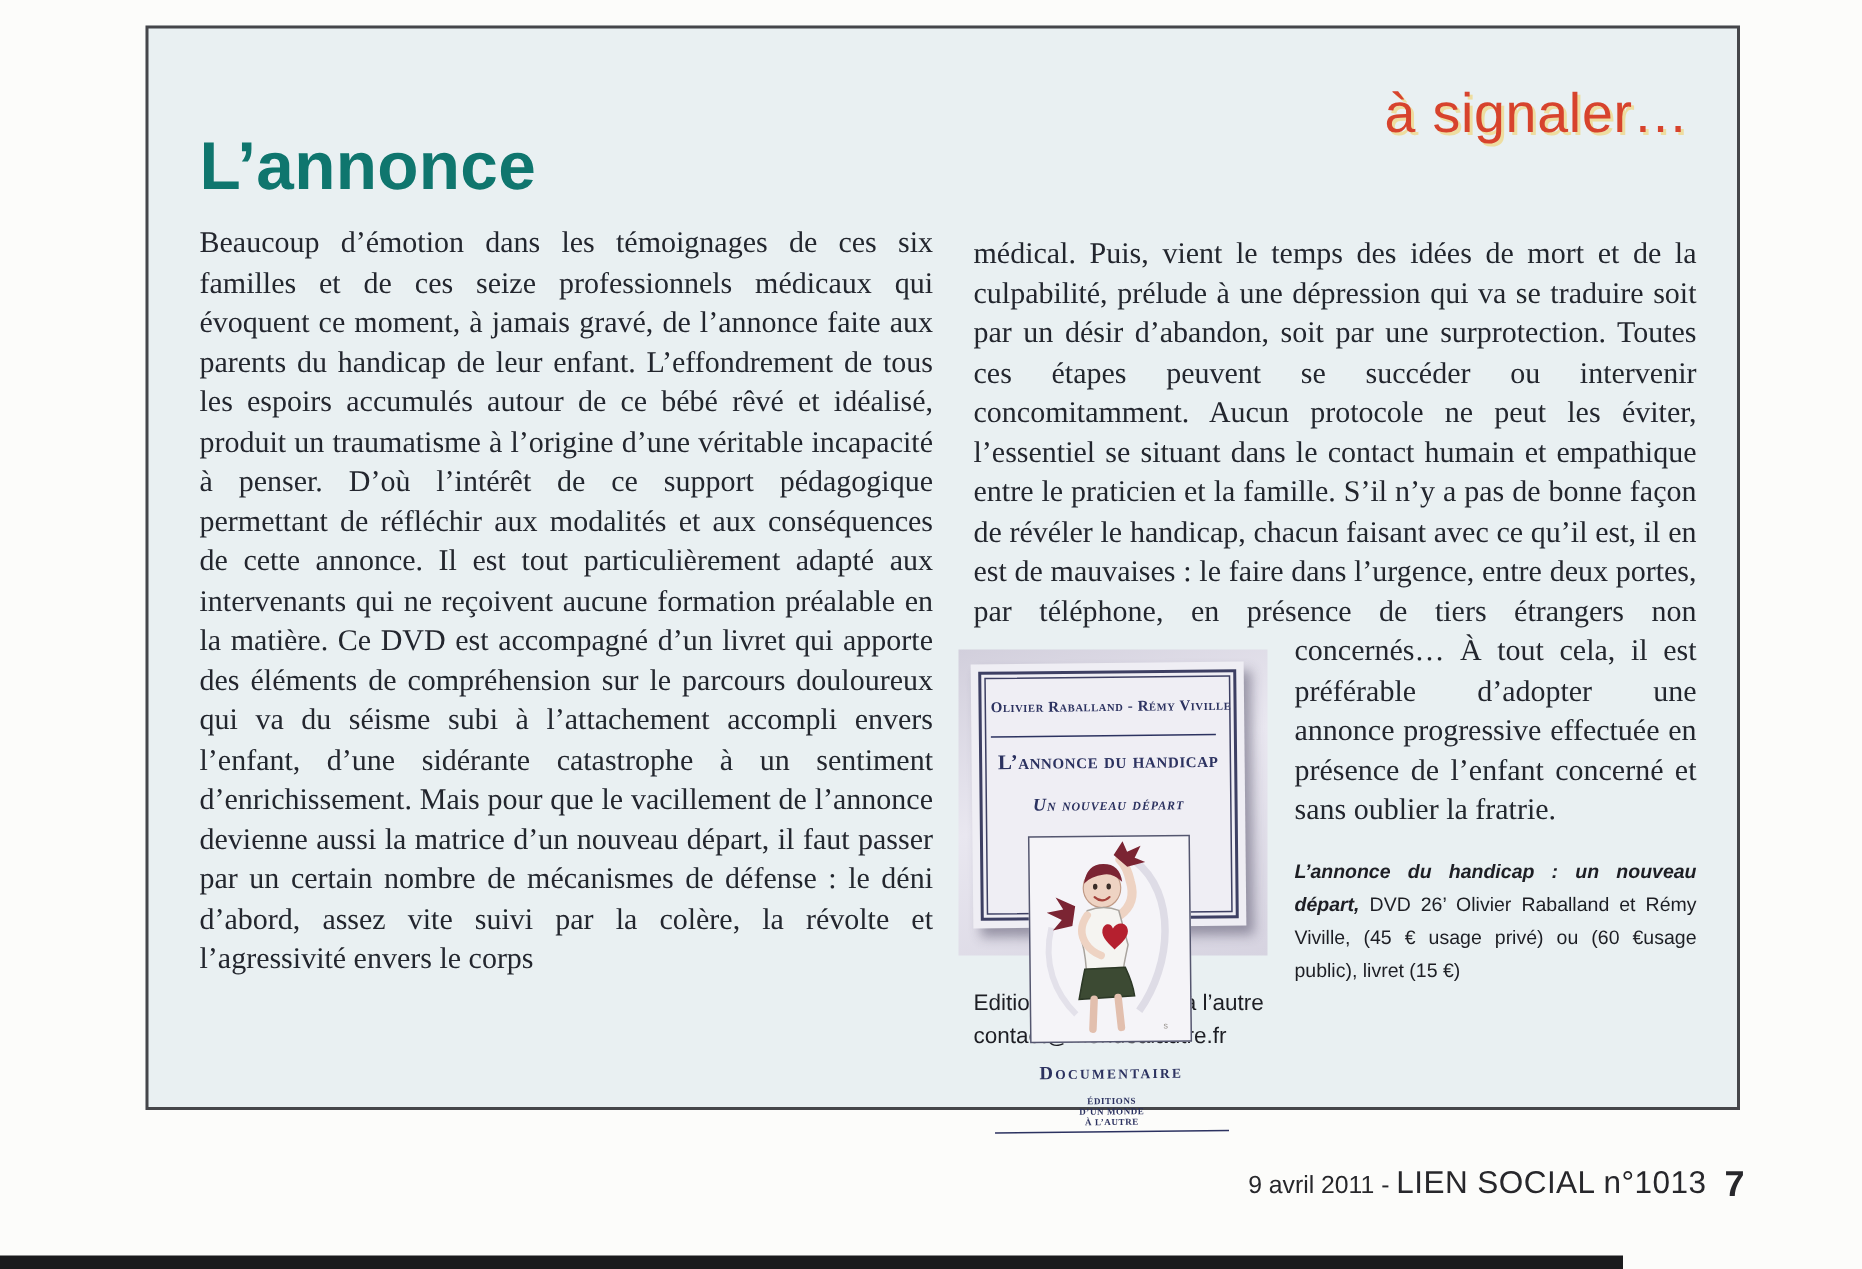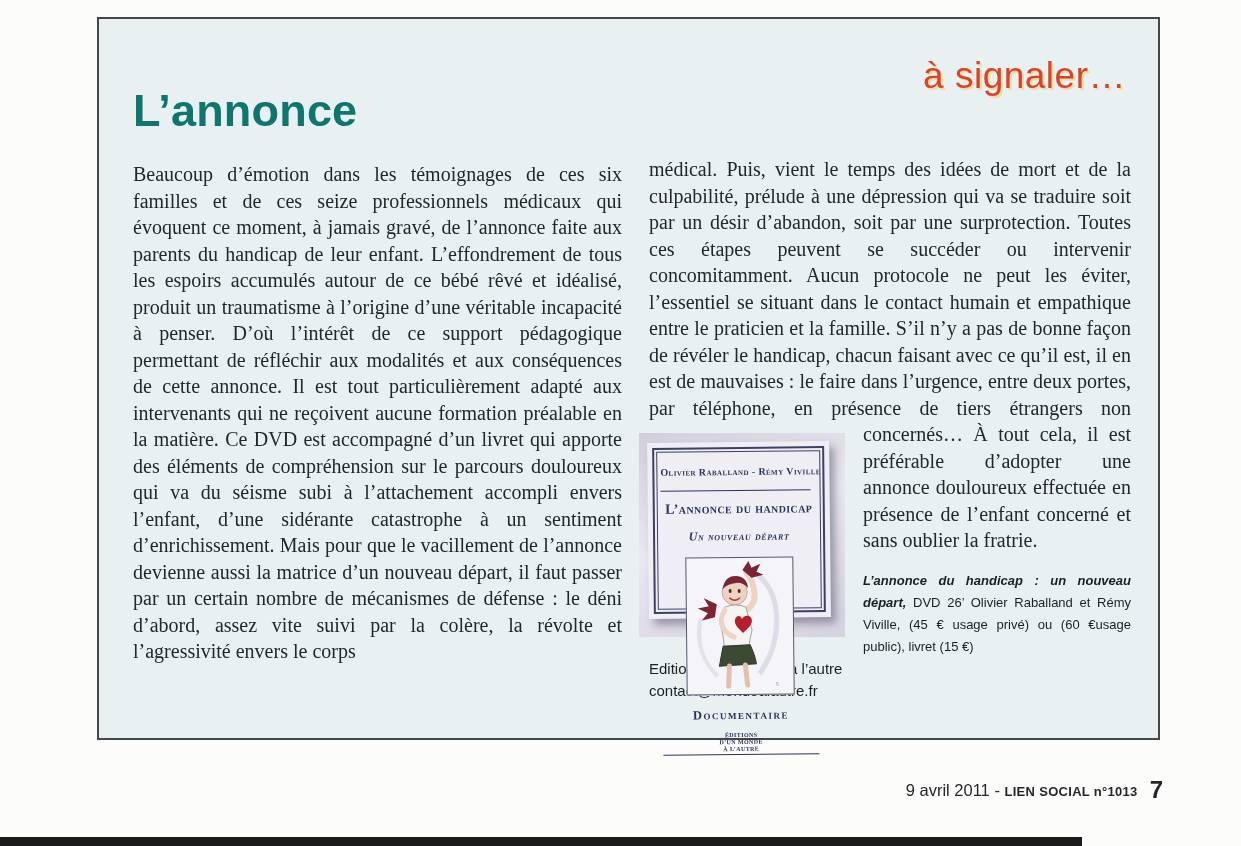--- a/index.html
+++ b/index.html
@@ -29,21 +29,21 @@
   .col-right{flex:1;min-width:0;margin-top:32px;}
   .article-title{
     margin:66px 0 0 0;
     font-family:"Liberation Sans",sans-serif;font-weight:700;
     font-size:45px;line-height:52px;color:#0f766e;letter-spacing:.2px;
   }
   .body-text{
     margin:0;font-size:20px;line-height:26.5px;color:#23262e;
     text-align:justify;
   }
-  .col-left .body-text{margin-top:24px;}
+  .col-left .body-text{margin-top:12px;}
   .col-right .body-text{margin-top:105px;}
   
   .dvd-photo{
     display:block;float:left;width:206px;height:204px;
     margin:12px 18px 10px -10px;position:relative;
     background:linear-gradient(160deg,#d2cfdc 0%,#e9e7f0 45%,#d6d3e0 100%);
     text-decoration:underline;
   }
   .dvd-photo span{display:block;}
   .dvd-case{
@@ -93,21 +93,21 @@
   .caption-lead{font-weight:700;font-style:italic;}
   .caption-line{
     margin:0;font-family:"Liberation Sans",sans-serif;
     font-size:15px;line-height:22px;color:#1d1e24;
   }
   
   .page-footer{
     position:absolute;left:97px;top:776px;width:1066px;text-align:right;
     font-family:"Liberation Sans",sans-serif;font-size:16.5px;color:#27272b;
   }
-  .journal-name{font-weight:700;font-size:13px;letter-spacing:.3px;}
+  .journal-name{font-weight:400;font-size:21px;letter-spacing:.3px;}
   .page-number{font-weight:700;font-size:24px;margin-left:12px;vertical-align:-2px;}
   
   .scan-bar{
     position:absolute;left:0;top:837px;width:1082px;height:9px;background:#1b1b1d;
   }
 </style>
 </head>
 <body>
 
 <div class="canvas">
@@ -158,21 +158,21 @@
                   <span class="dvd-genre">Documentaire</span>
                   <span class="dvd-logo">
                     <span>Éditions</span>
                     <span>d’un monde</span>
                     <span>à l’autre</span>
                   </span>
                 </span>
               </span>
             </span>
           </span>
-          <span>cela, il est préférable d’adopter une annonce douloureux effectuée en présence de l’enfant concerné et sans oublier la fratrie.</span></p>
+          <span>cela, il est préférable d’adopter une annonce progressive effectuée en présence de l’enfant concerné et sans oublier la fratrie.</span></p>
 
         <p class="caption"><span class="caption-lead">L’annonce du handicap : un nouveau départ,</span><span> DVD 26’ Olivier Raballand et Rémy Viville, (45 € usage privé) ou (60 €usage public), livret (15 €)</span></p>
         <p class="caption-line">Editions d’un monde à l’autre</p>
         <p class="caption-line">contact@mondealautre.fr</p>
       </div>
     </div>
   </div>
 
   <div class="page-footer">
     <span>9 avril 2011 - </span><span class="journal-name">LIEN SOCIAL n°1013</span><span class="page-number">7</span>

